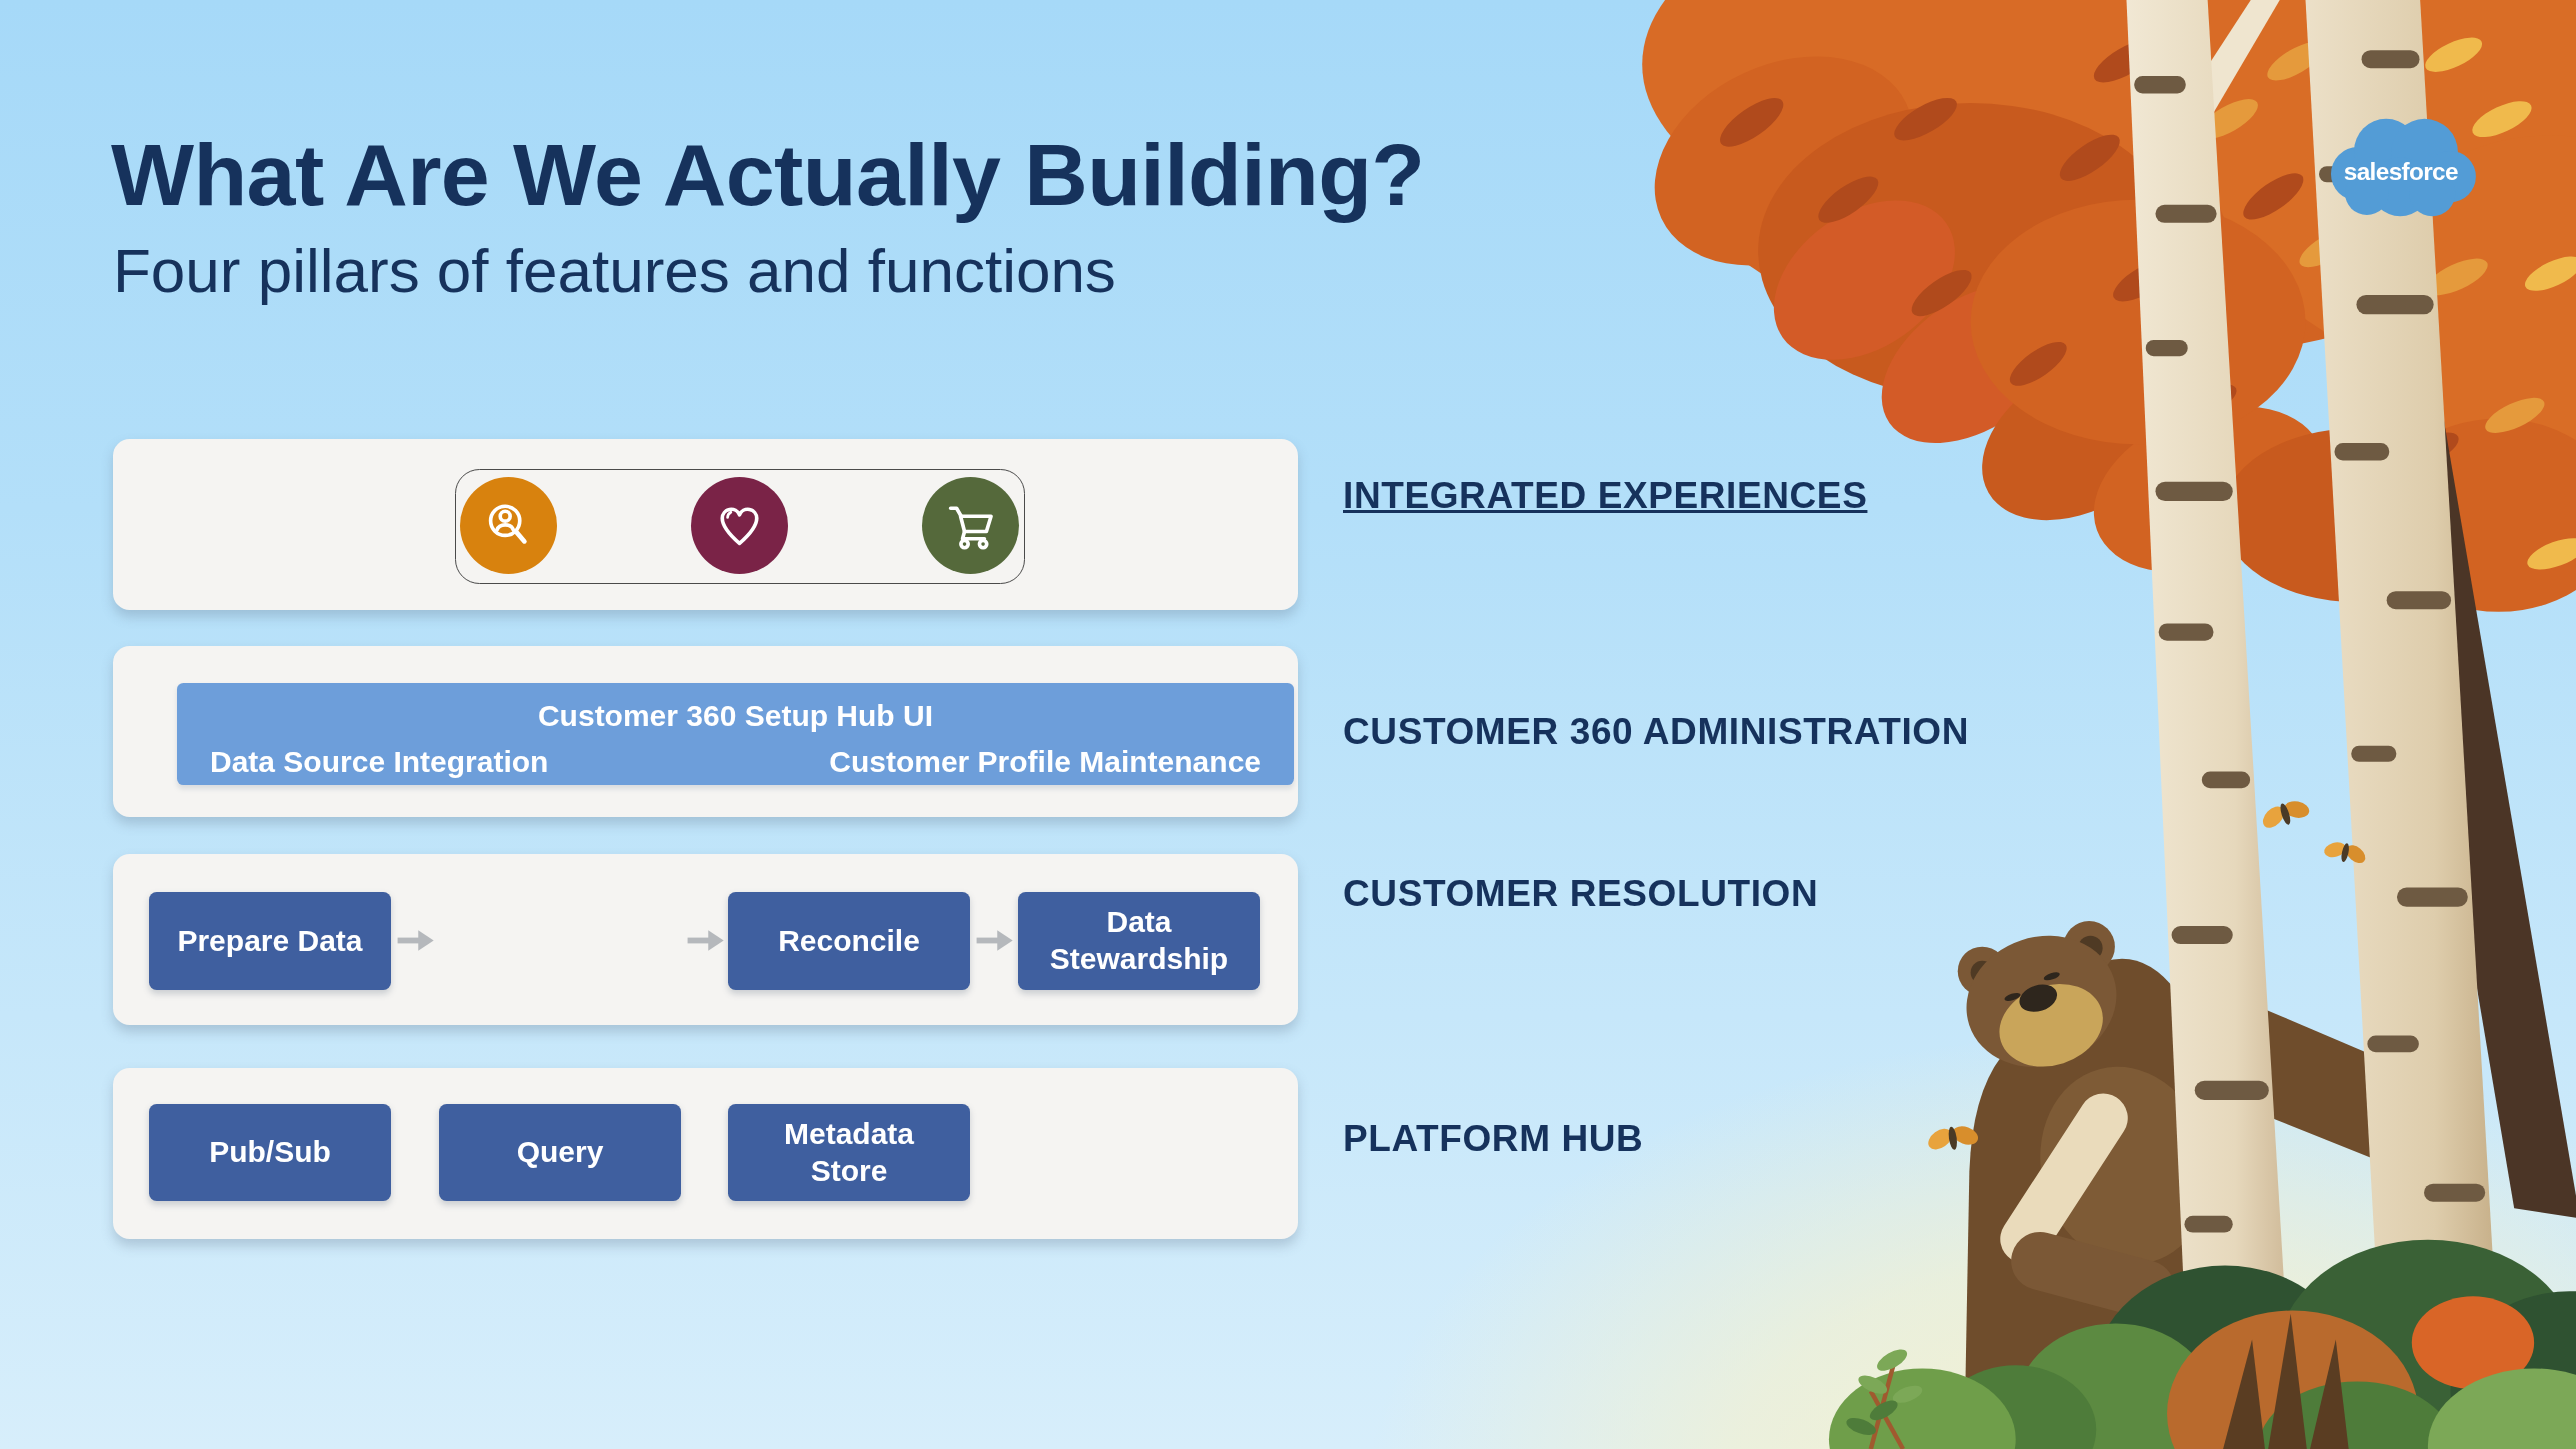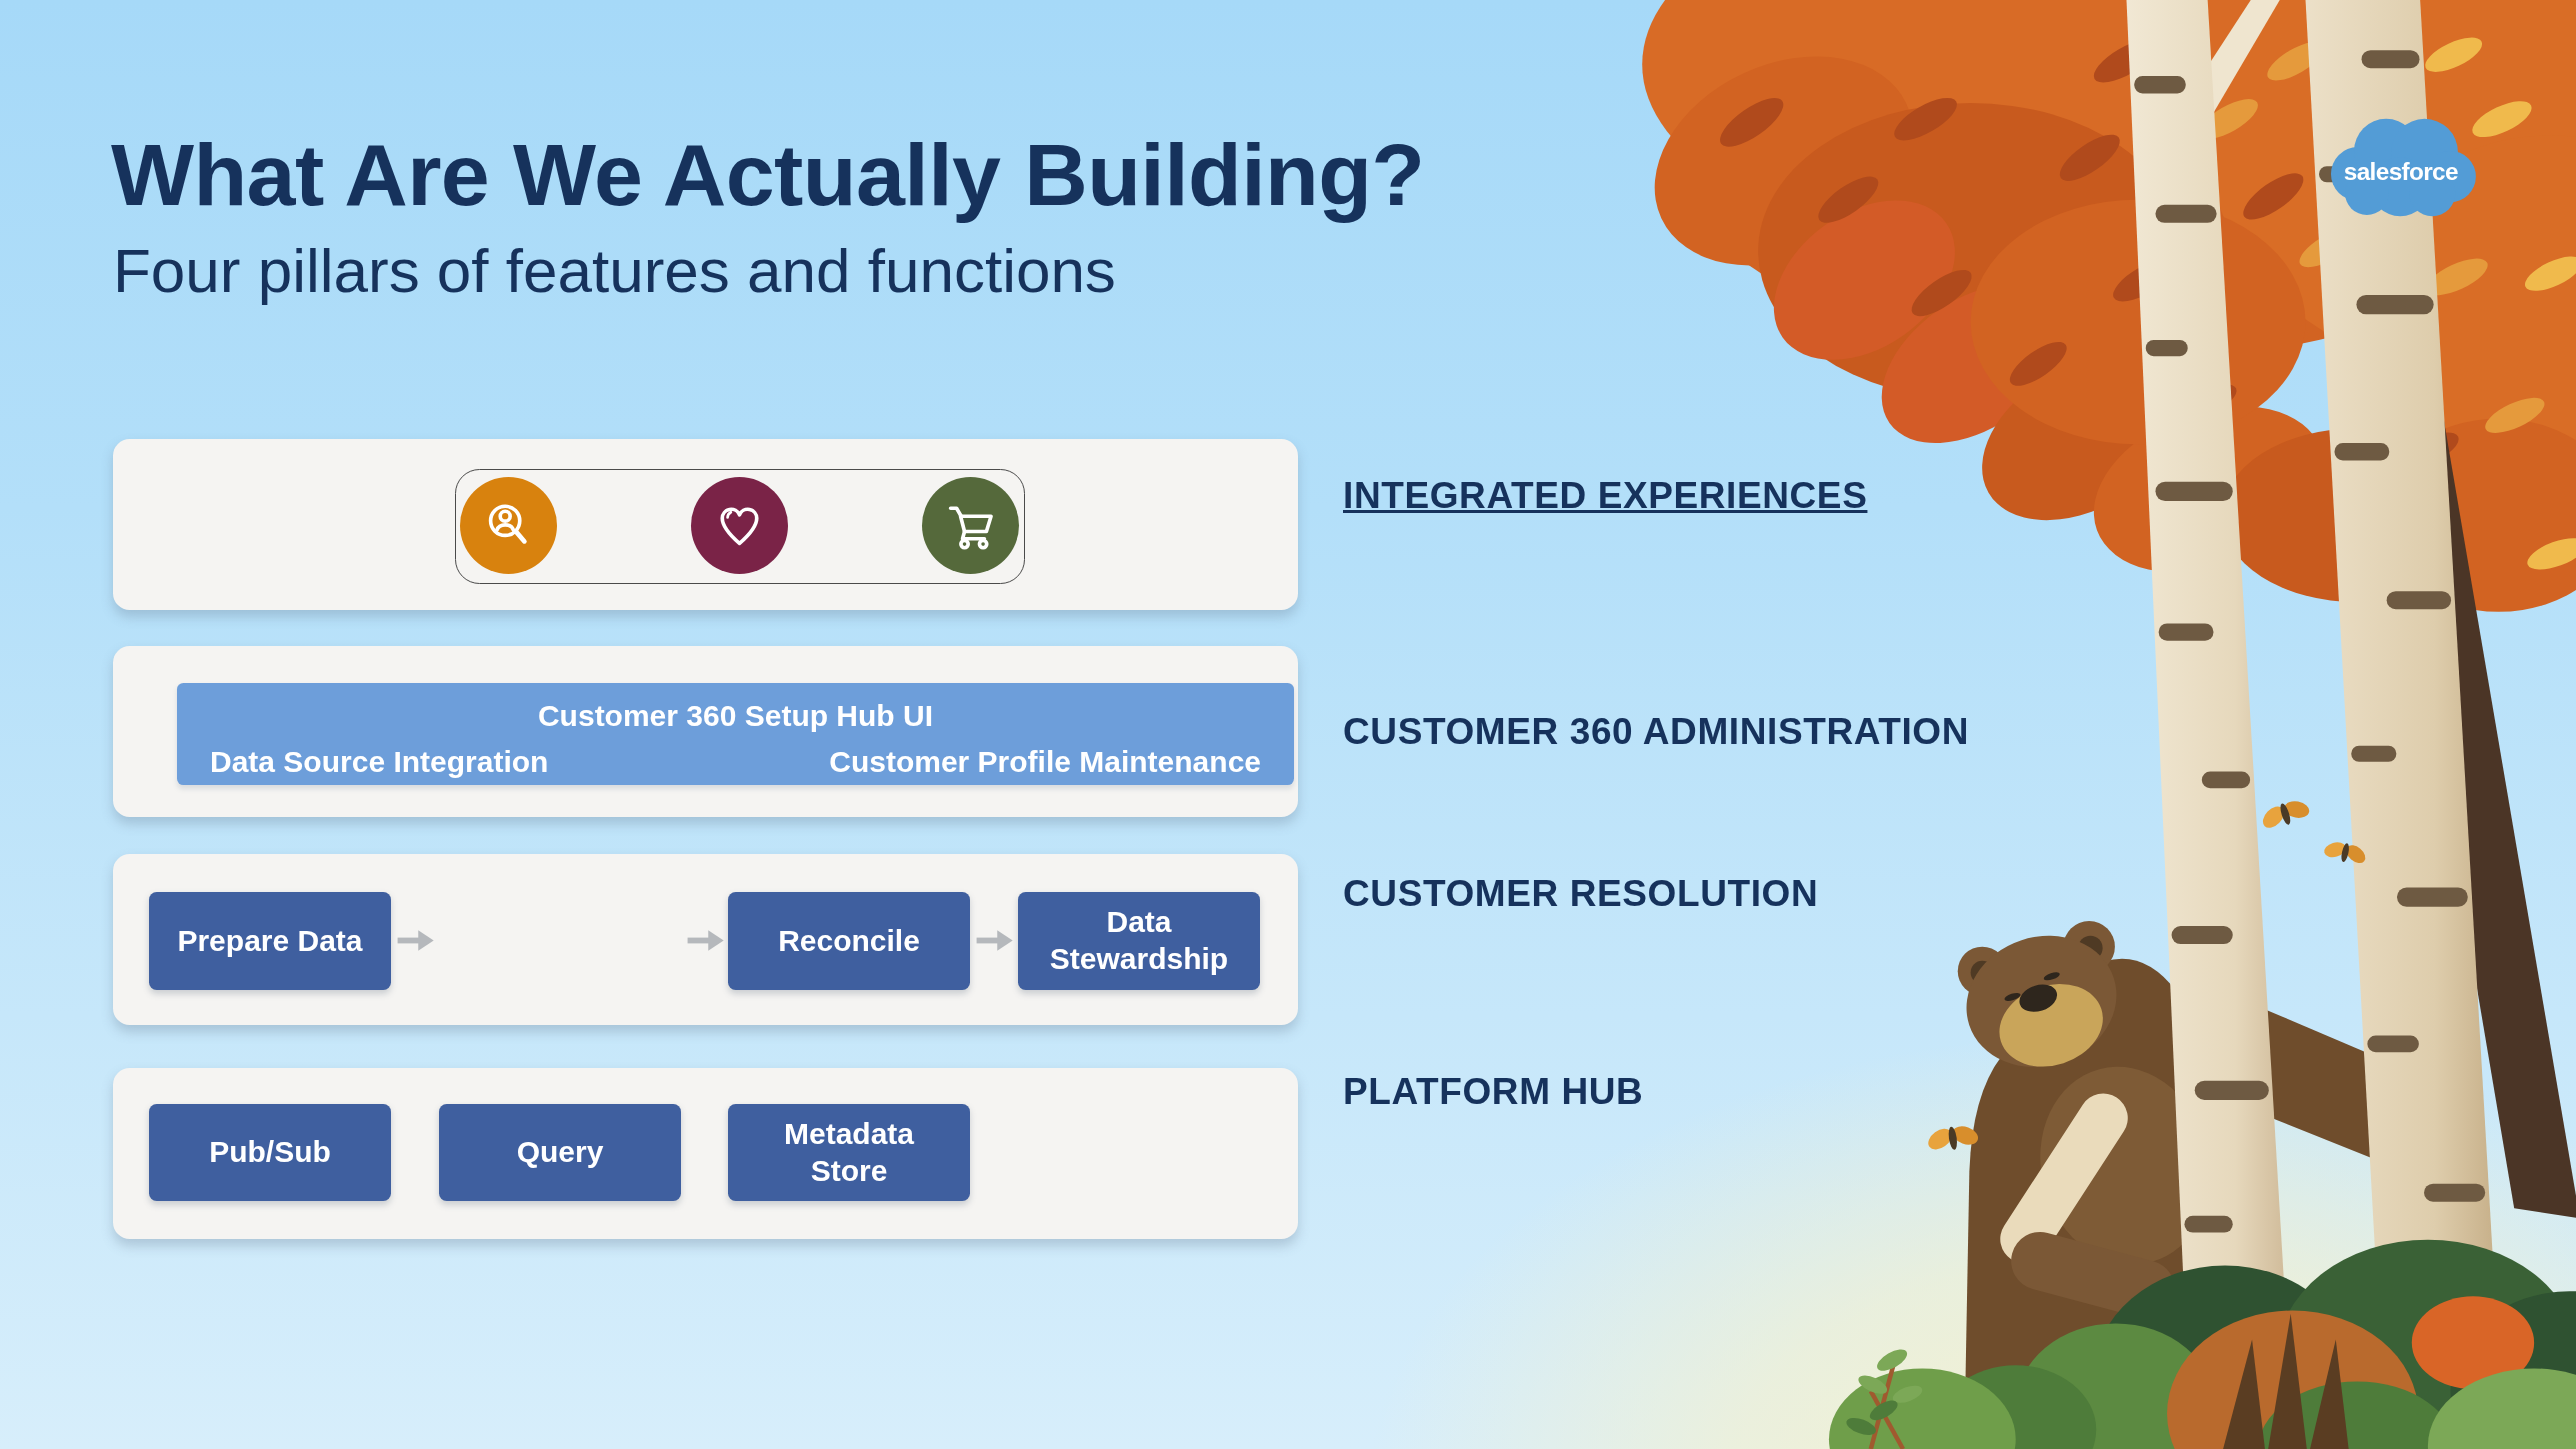--- a/index.html
+++ b/index.html
@@ -74,21 +74,21 @@
 
   .flow-arrow{position:absolute;top:925px;width:40px;height:31px;}
 
   .pillar-label{
     position:absolute;left:1343px;transform:translateY(-50%);
     font-size:37px;font-weight:700;color:#16325C;letter-spacing:0.6px;white-space:nowrap;
   }
   #label-experiences{top:496px;text-decoration:underline;}
   #label-admin{top:732px;}
   #label-resolution{top:894px;}
-  #label-platform{top:1092px;text-align:center;}
+  #label-platform{top:1139px;text-align:center;}
 
   #logo{position:absolute;left:2324px;top:115px;width:155px;height:109px;z-index:3;}
 </style>
 </head>
 <body>
 
 <div id="slide">
 
   <svg id="bg-illustration" viewBox="0 0 4000 2250" width="2576" height="1449" aria-hidden="true">
     <defs>

